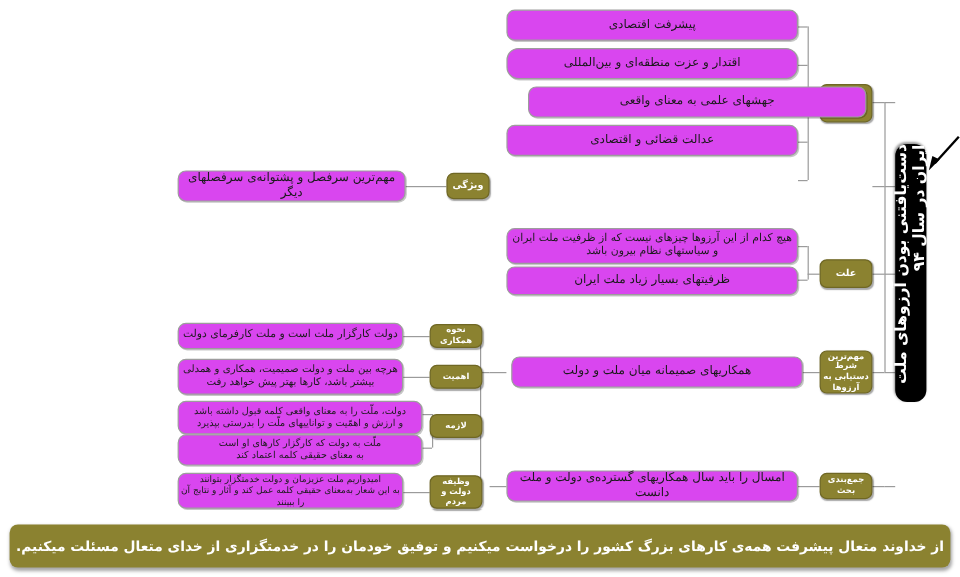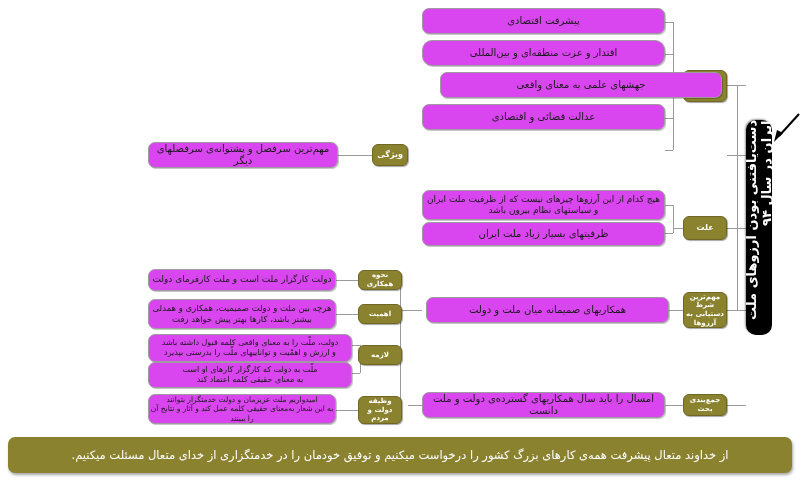--- a/index.html
+++ b/index.html
@@ -66,21 +66,21 @@
   .ln.v{width:1px;}
 
   
   .banner{
     position:absolute;
     left:8px;right:8px;bottom:8px;height:36px;
     background:#8b8230;
     border-radius:7px;
     color:#ffffff;
     font-size:11.5px;
-    font-weight:normal;
+    font-weight:bold;
     display:flex;align-items:center;justify-content:center;
     direction:rtl;
     box-shadow:1px 2px 3px rgba(0,0,0,.35);
     z-index:5;
   }
 
   .arrow{position:absolute;z-index:6;}
 </style>
 </head>
 <body>

